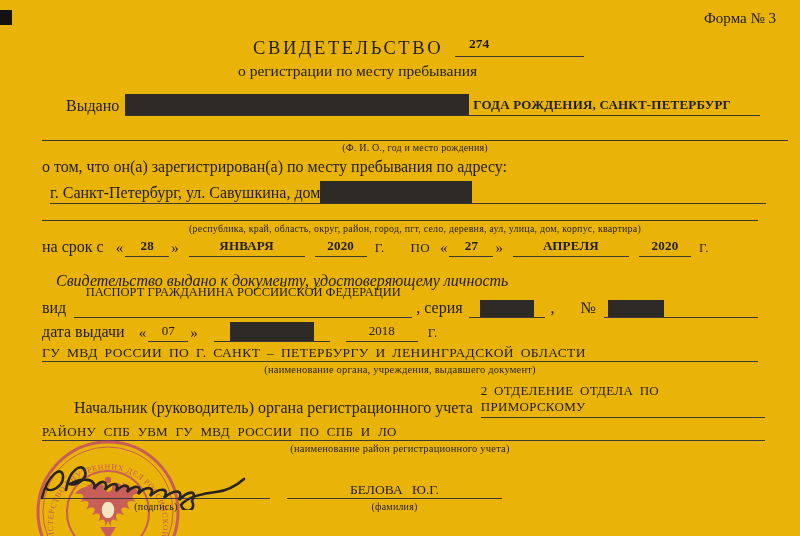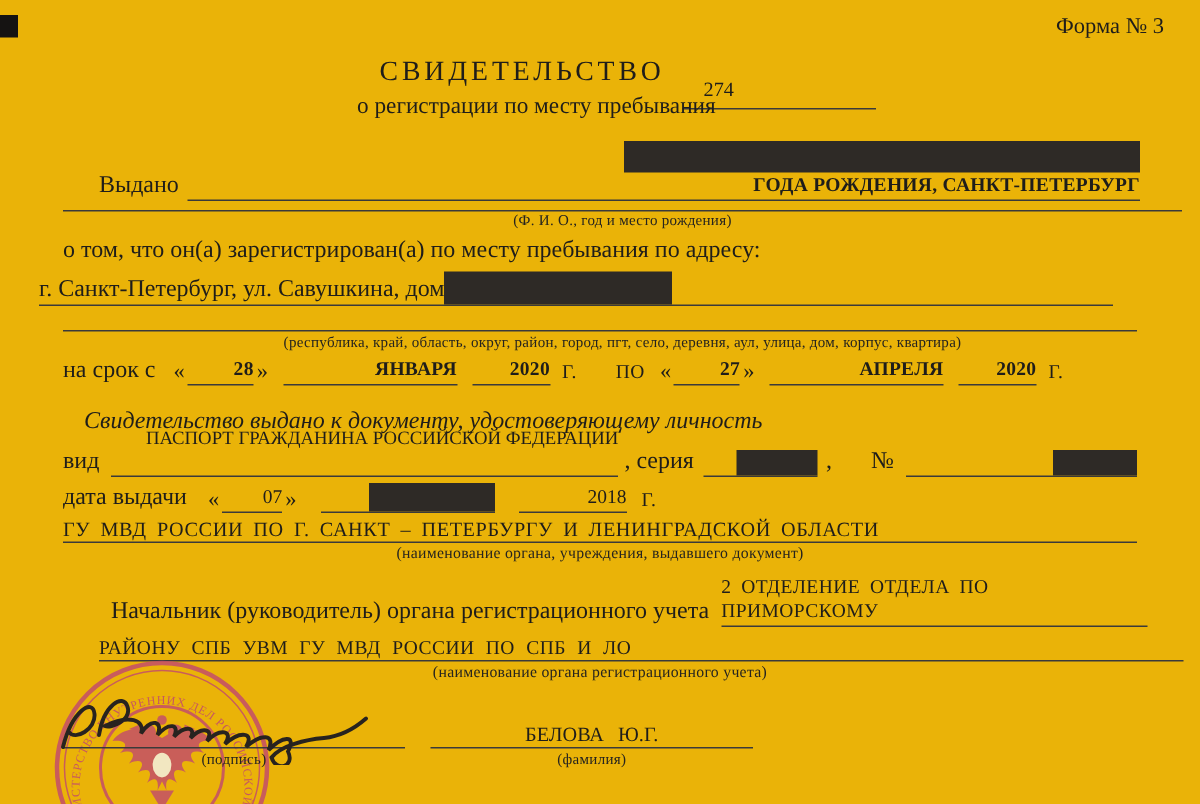--- a/index.html
+++ b/index.html
@@ -4,62 +4,62 @@
 <style>
   html,body{margin:0;padding:0;background:#888;}
   .page{
     position:relative; width:800px; height:536px; overflow:hidden;
     background:#eab308;
     font-family:"Liberation Serif","DejaVu Serif",serif;
     color:#1f1d1a;
   }
   .abs{position:absolute;}
   .row{position:absolute; display:flex; align-items:flex-end;}
-  .field{border-bottom:1.4px solid #3a3a3a; display:flex; align-items:flex-end; justify-content:center;flex-direction:column;}
+  .field{border-bottom:1.4px solid #3a3a3a; display:flex; align-items:flex-end; justify-content:center;}
   .uline{border-bottom:1.4px solid #3a3a3a;}
   .caption{font-size:10px; color:#26241f; text-align:center; letter-spacing:.2px;}
   .t16{font-size:16px;}
   .t15{font-size:15px;}
   .caps-bold{font-size:13px; font-weight:bold; letter-spacing:.2px;}
-  .caps{font-size:13px; letter-spacing:.3px;margin-left:24px;}
+  .caps{font-size:13px; letter-spacing:.3px;}
   .typed{font-size:13px;}
   .redaction{background:#2e2a26; display:inline-block;}
   .q{font-size:15px; padding:0 2px;}
   .title-heading{font-size:18.5px; letter-spacing:2.6px;}
   .num-field{border-bottom:1.4px solid #3a3a3a; text-align:left; padding-left:14px; font-size:13.5px;}
   .corner-mark{position:absolute; left:0; top:10px; width:12px; height:15px; background:#151312;}
   .stamp-svg{position:absolute; left:30px; top:428px; width:156px; height:170px;}
   .sig-svg{position:absolute; left:36px; top:460px; width:224px; height:50px;}
 </style>
 </head>
 <body>
 
 <div class="page">
 
   <div class="corner-mark"></div>
 
   <div class="abs t15" style="top:10px; right:24px;">Форма № 3</div>
 
   <div class="abs title-heading" style="left:253px; top:38px;">СВИДЕТЕЛЬСТВО</div>
-  <div class="abs num-field" style="left:455px; top:52px; width:115px; height:20px;">274</div>
+  <div class="abs num-field" style="left:455px; top:36px; width:115px; height:20px;font-weight:bold;">274</div>
   <div class="abs" style="left:238px; top:62px; font-size:15.5px;">о регистрации по месту пребывания</div>
 
   <div class="row" style="left:66px; top:94px; width:694px;">
     <span class="t16" style="margin-right:6px; padding-bottom:1px;">Выдано</span>
     <span class="field" style="flex:1; justify-content:flex-start;">
       <span class="redaction" style="width:344px; height:21px;"></span>
       <span class="caps-bold" style="padding:0 0 2px 4px;">ГОДА РОЖДЕНИЯ, САНКТ-ПЕТЕРБУРГ</span>
     </span>
   </div>
   <div class="abs uline" style="left:42px; top:124px; width:746px; height:16px;"></div>
   <div class="abs caption" style="left:42px; top:142px; width:746px;">(Ф. И. О., год и место рождения)</div>
 
   <div class="abs t16" style="left:42px; top:158px;">о том, что он(а) зарегистрирован(а) по месту пребывания по адресу:</div>
 
-  <div class="row" style="left:26px; top:181px; width:716px; border-bottom:1.4px solid #3a3a3a;">
+  <div class="row" style="left:50px; top:181px; width:716px; border-bottom:1.4px solid #3a3a3a;">
     <span class="t16" style="padding-bottom:1px;">г. Санкт-Петербург, ул. Савушкина, дом</span>
     <span class="redaction" style="width:152px; height:22px;"></span>
   </div>
   <div class="abs uline" style="left:42px; top:205px; width:716px; height:15px;"></div>
   <div class="abs caption" style="left:42px; top:223px; width:746px;">(республика, край, область, округ, район, город, пгт, село, деревня, аул, улица, дом, корпус, квартира)</div>
 
   <div class="row" style="left:42px; top:237px; height:20px;">
     <span class="t16" style="margin-right:10px; padding-bottom:1px;">на срок с</span>
     <span class="q">«</span>
     <span class="field caps-bold" style="width:44px; padding-bottom:2px;">28</span>
@@ -105,21 +105,21 @@
   </div>
 
   <div class="abs uline" style="left:42px; top:345px; width:716px; height:16px; font-size:13.5px; letter-spacing:.4px; word-spacing:3px;">ГУ МВД РОССИИ ПО Г. САНКТ – ПЕТЕРБУРГУ И ЛЕНИНГРАДСКОЙ ОБЛАСТИ</div>
   <div class="abs caption" style="left:42px; top:364px; width:716px; font-size:10.5px;">(наименование органа, учреждения, выдавшего документ)</div>
 
   <div class="row" style="left:42px; top:396px; width:723px; height:22px;">
     <span class="t16" style="padding-bottom:1px;margin-left:32px;">Начальник (руководитель) органа регистрационного учета</span>
     <span class="field caps" style="flex:1; margin-left:8px; word-spacing:3px; padding-bottom:2px;">2 ОТДЕЛЕНИЕ ОТДЕЛА ПО ПРИМОРСКОМУ</span>
   </div>
   <div class="abs uline caps" style="left:42px; top:424px; width:723px; height:16px; word-spacing:4px;">РАЙОНУ СПБ УВМ ГУ МВД РОССИИ ПО СПБ И ЛО</div>
-  <div class="abs caption" style="left:42px; top:443px; width:716px; font-size:10.5px;">(наименование органа регистрационного учета)</div>
+  <div class="abs caption" style="left:42px; top:443px; width:716px; font-size:10.5px;">(наименование район регистрационного учета)</div>
 
   <svg class="stamp-svg" viewBox="0 0 150 170" aria-hidden="true">
     <g fill="none" stroke="#c24a6e" opacity="0.82">
       <circle cx="75" cy="84" r="70" stroke-width="3"></circle>
       <circle cx="75" cy="84" r="65" stroke-width="1"></circle>
       <circle cx="75" cy="84" r="41" stroke-width="2"></circle>
     </g>
     <defs>
       <path id="ringTop" d="M 30 128 A 55 55 0 1 1 120 128"></path>
       <path id="ringBottom" d="M 28 101 A 51 51 0 0 0 122 101"></path>

